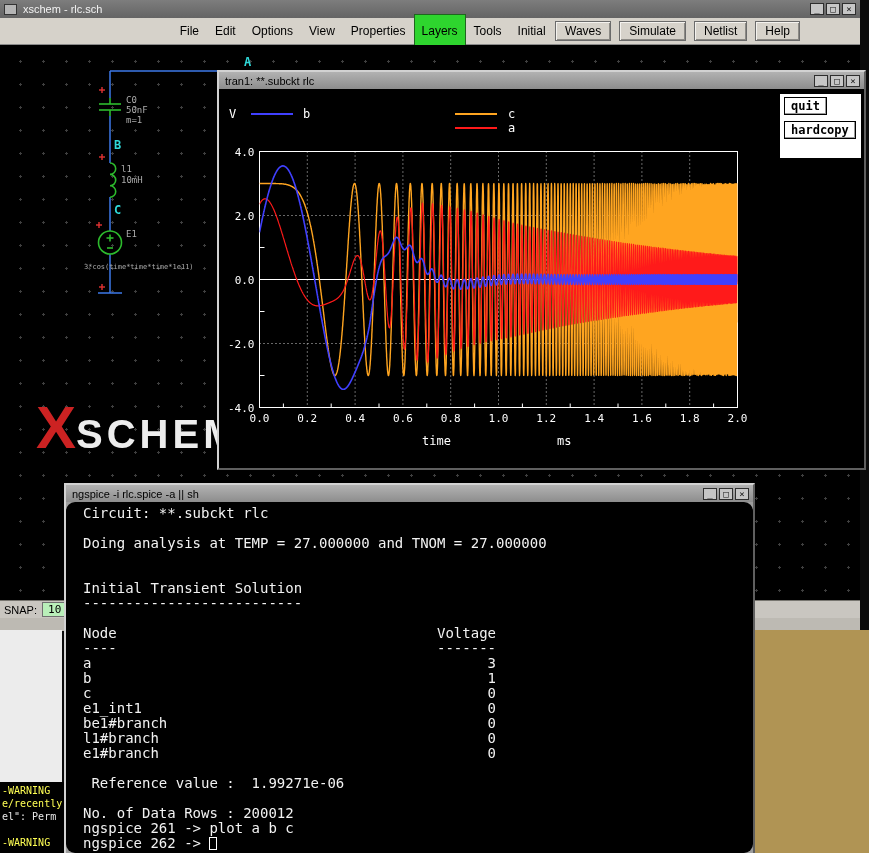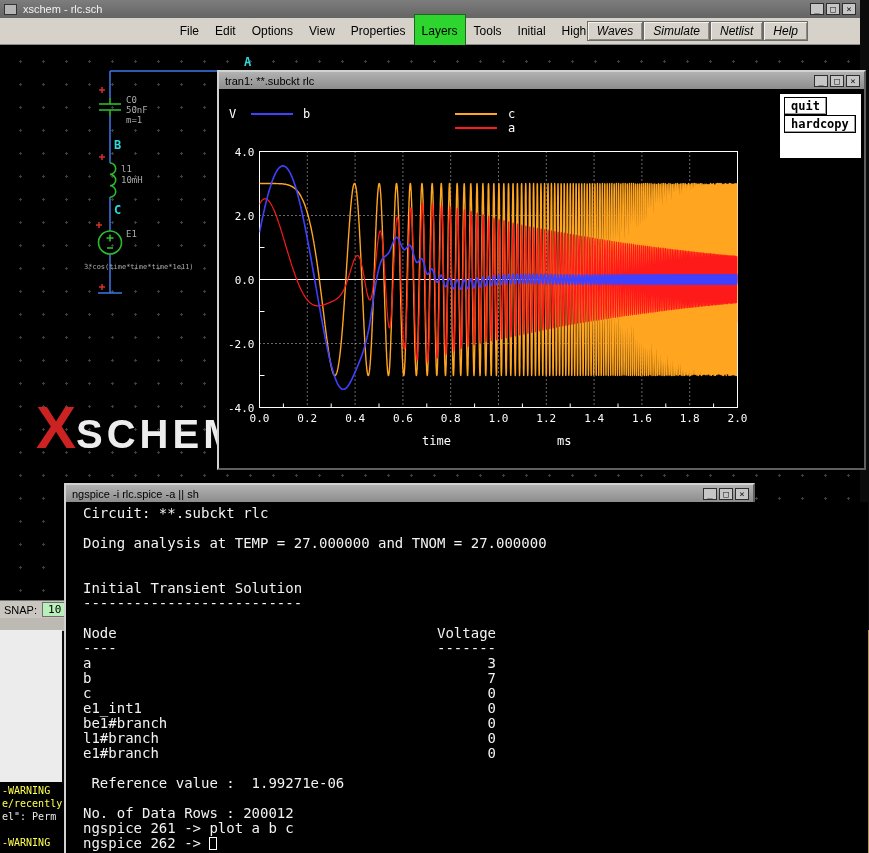--- a/index.html
+++ b/index.html
@@ -25,21 +25,21 @@
 
   
   .xschem{position:absolute;left:0;top:0;width:860px;height:618px;z-index:10;background:#000;}
   .tb-main{height:18px;display:flex;align-items:center;background:linear-gradient(#7d7d7d,#646464);
            color:#f2f2f2;font:11px "Liberation Sans",sans-serif;padding:4px 4px;}
   .tb-main .ticon{width:13px;height:11px;background:#b5b5b5;border:1px solid #333;margin-right:6px;}
   .menubar{height:27px;background:var(--menubar);display:flex;align-items:center;
            padding:0 4px;position:relative;border-bottom:1px solid #8a8a8a;justify-content:center;}
   .menu-item{padding:4px 8px;font-size:12px;color:#000;cursor:default;}
   .menu-item.hl{background:var(--menu-hl);border:1px solid #1f661f;padding:9px 7px;}
-  .mb-right{position:absolute;right:52px;top:3px;display:flex;font-style:italic;}
+  .mb-right{position:absolute;right:60px;top:3px;display:flex;gap:8px;}
   .mb-btn{font-size:12px;padding:2px 9px;background:var(--menubar);border:1px solid #6b6b6b;
           box-shadow:inset 1px 1px 0 #f4f2ee, inset -1px -1px 0 #8c8a85;color:#000;cursor:default;}
   .canvas{position:relative;width:860px;height:555px;background-color:#000;
           background-image:radial-gradient(circle,#3f3f3f 1px,transparent 1.3px);
           background-size:23px 23px;background-position:9px 5px;overflow:hidden;}
   .statusbar{height:18px;background:#c9c6c0;border-top:1px solid #77756f;display:flex;
              align-items:center;gap:5px;padding:0 4px;font:11px "Liberation Sans",sans-serif;color:#000;}
   .snap-val{background:var(--snapbg);border:1px solid #6f6f6f;padding:0 5px;
             font:11px "DejaVu Sans Mono",monospace;}
 
@@ -52,27 +52,27 @@
   .schtext.small{font:7px "DejaVu Sans Mono",monospace;}
 
   .logo{position:absolute;left:36px;top:348px;white-space:nowrap;}
   .logo-x{color:var(--logoX);font:bold 60px "Liberation Sans",sans-serif;}
   .logo-rest{color:#ededed;font:bold 40px "Liberation Sans",sans-serif;letter-spacing:4px;}
 
   
   .plotwin{left:217px;top:70px;width:649px;height:400px;z-index:30;}
   .plot-content{position:relative;width:645px;height:379px;background:#000;}
   .side-panel{position:absolute;left:561px;top:5px;width:81px;height:64px;background:#fff;
-              padding:3px 4px;display:flex;flex-direction:column;align-items:flex-start;gap:0;}
+              padding:3px 4px;display:flex;flex-direction:column;align-items:flex-start;gap:6px;}
   .pbtn{background:#fff;border:1px solid #000;box-shadow:inset -1px -1px 0 #9a9a9a;
         font:bold 12px "DejaVu Sans Mono",monospace;padding:1px 6px;color:#000;cursor:default;}
 
   
   .termwin{left:64px;top:483px;width:691px;height:372px;z-index:40;}
-  .term-content{width:802px;height:351px;background:#000;padding:4px 0 0 17px;overflow:hidden;}
+  .term-content{width:687px;height:351px;background:#000;padding:4px 0 0 17px;overflow:hidden;border-radius:9px;}
   .tline{white-space:pre;font:14px/15px "DejaVu Sans Mono",monospace;color:var(--termtext);min-height:15px;}
   .cursor{display:inline-block;width:8px;height:13px;border:1px solid #fff;vertical-align:-2px;}
 
   
   .frame-strip{position:absolute;left:0;top:617px;width:860px;height:14px;background:#bdbab3;z-index:4;}
   .white-panel{position:absolute;left:0;top:630px;width:62px;height:152px;background:#ececec;z-index:5;}
   .warn-term{position:absolute;left:0;top:782px;width:76px;height:71px;background:#000;z-index:6;padding:2px 0 0 2px;overflow:hidden;}
   .wline{white-space:pre;font:10px/13px "DejaVu Sans Mono",monospace;min-height:13px;}
   .tan-win{position:absolute;left:750px;top:630px;width:119px;height:223px;background:var(--tan);z-index:6;}
 
@@ -282,21 +282,21 @@
         <div class="tline"></div>
         <div class="tline">Doing analysis at TEMP = 27.000000 and TNOM = 27.000000</div>
         <div class="tline"></div>
         <div class="tline"></div>
         <div class="tline">Initial Transient Solution</div>
         <div class="tline">--------------------------</div>
         <div class="tline"></div>
         <div class="tline">Node                                      Voltage</div>
         <div class="tline">----                                      -------</div>
         <div class="tline">a                                               3</div>
-        <div class="tline">b                                               7</div>
+        <div class="tline">b                                               1</div>
         <div class="tline">c                                               0</div>
         <div class="tline">e1_int1                                         0</div>
         <div class="tline">be1#branch                                      0</div>
         <div class="tline">l1#branch                                       0</div>
         <div class="tline">e1#branch                                       0</div>
         <div class="tline"></div>
         <div class="tline"> Reference value :  1.99271e-06</div>
         <div class="tline"></div>
         <div class="tline">No. of Data Rows : 200012</div>
         <div class="tline">ngspice 261 -&gt; plot a b c</div>

